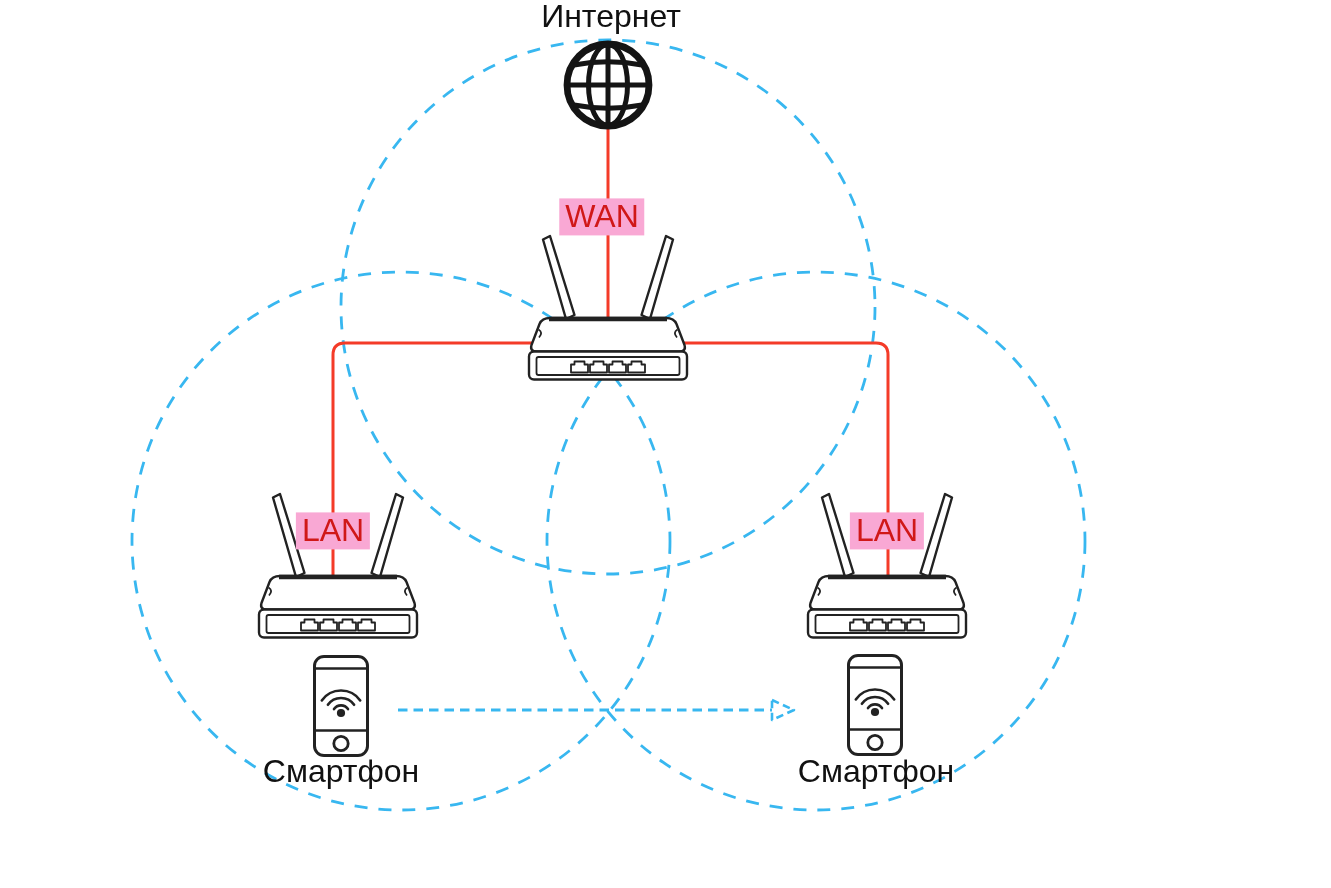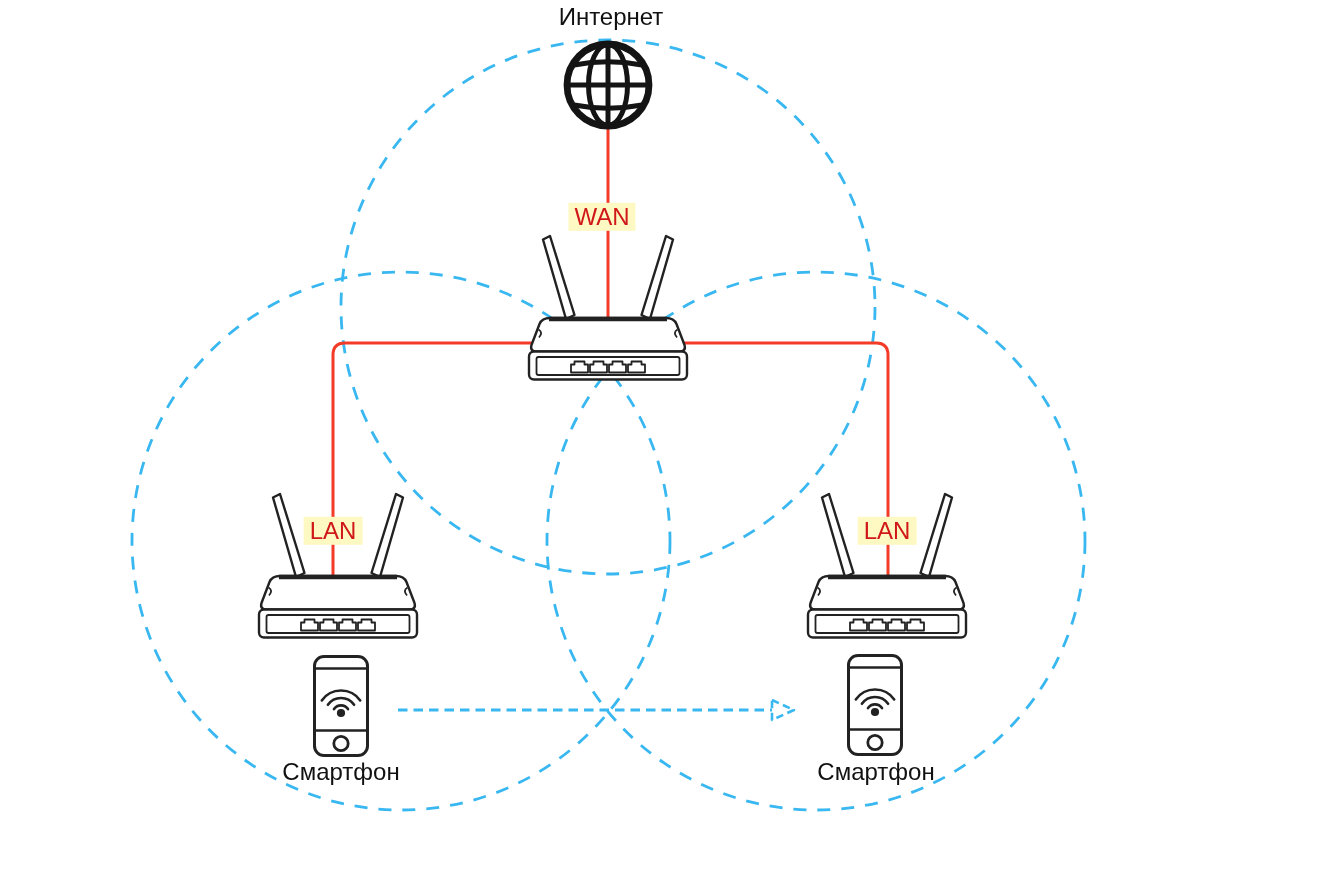--- a/index.html
+++ b/index.html
@@ -46,27 +46,27 @@
   .thin { stroke-width: 1.8; }
   .nofill { fill: none; }
   .devline { fill: none; stroke: #222222; stroke-width: 2.6; }
   .wifidot { fill: #222222; stroke: none; }
   .globe-stroke { fill: none; stroke: #141414; }
 
   
   .lbl {
     position: absolute;
     transform: translate(-50%, -50%);
-    font-size: 24px;
+    font-size: 32px;
     line-height: 1.1;
     white-space: nowrap;
     color: var(--ink, #111111);
   }
   .lbl.red { color: var(--label-red, #d01818); }
-  .lbl.bg  { background: #fef9c3; padding: 1px 6px; }
+  .lbl.bg  { background: #f9a8d4; padding: 1px 6px; }
 </style>
 </head>
 <body>
 
 <div class="stage">
 
   <svg class="scene" width="1331" height="888" viewBox="0 0 1331 888">
 
     <defs>
 

